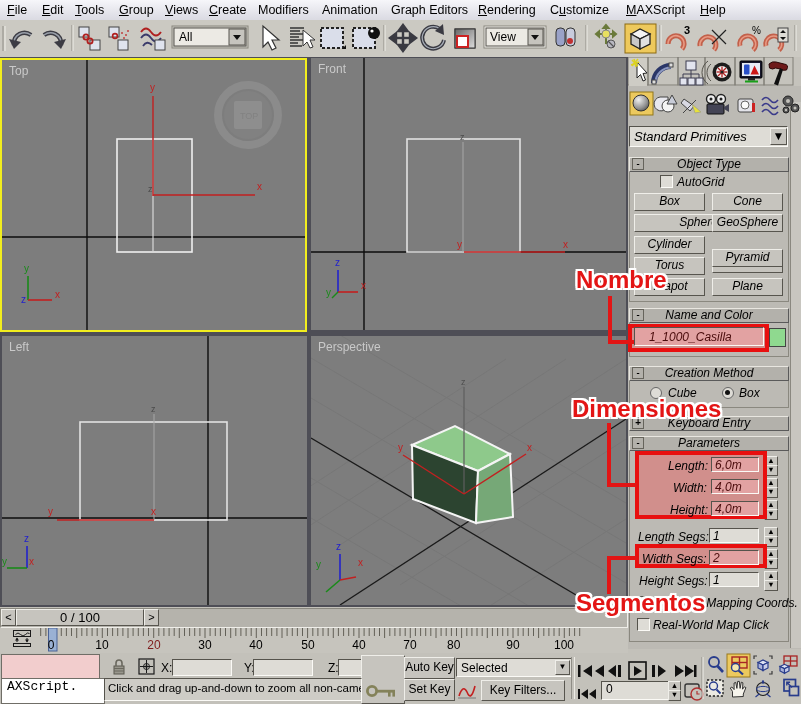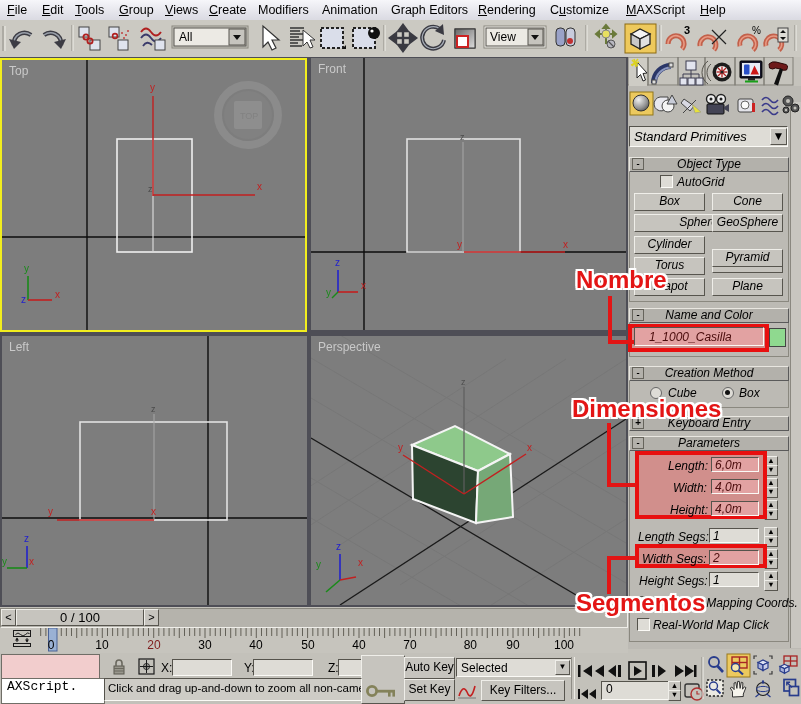--- a/index.html
+++ b/index.html
@@ -625,21 +625,21 @@
   </svg>
   <div id="ticknums" style="position:absolute;left:0;top:0;width:628px;height:25px;">
       <div style="position:absolute;left:36px;top:10px;width:30px;text-align:center;font-size:12px;color:#000;">0</div>
       <div style="position:absolute;left:87px;top:10px;width:30px;text-align:center;font-size:12px;color:#000;">10</div>
       <div style="position:absolute;left:139px;top:10px;width:30px;text-align:center;font-size:12px;color:#7f1d1d;">20</div>
       <div style="position:absolute;left:190px;top:10px;width:30px;text-align:center;font-size:12px;color:#000;">30</div>
       <div style="position:absolute;left:241px;top:10px;width:30px;text-align:center;font-size:12px;color:#000;">40</div>
       <div style="position:absolute;left:293px;top:10px;width:30px;text-align:center;font-size:12px;color:#000;">50</div>
       <div style="position:absolute;left:344px;top:10px;width:30px;text-align:center;font-size:12px;color:#000;">40</div>
       <div style="position:absolute;left:395px;top:10px;width:30px;text-align:center;font-size:12px;color:#000;">70</div>
-      <div style="position:absolute;left:447px;top:10px;width:30px;text-align:right;font-size:12px;color:#000;">80</div>
+      <div style="position:absolute;left:447px;top:10px;width:30px;text-align:left;font-size:12px;color:#000;">80</div>
       <div style="position:absolute;left:498px;top:10px;width:30px;text-align:center;font-size:12px;color:#000;">90</div>
       <div style="position:absolute;left:549px;top:10px;width:30px;text-align:center;font-size:12px;color:#000;">100</div>
     </div>
 </div>
 
 <div class="abs statusbar" id="statusbar">
 
   <div style="position:absolute;left:1px;top:1px;width:97px;height:23px;background:#f2cdcd;border:1px solid #706e67;"></div>
   <div style="position:absolute;left:1px;top:25px;width:97px;height:24px;background:#fff;border:1px solid #706e67;font-family:'Liberation Mono',monospace;font-size:13px;padding-left:5px;">AXScript.</div>
 

